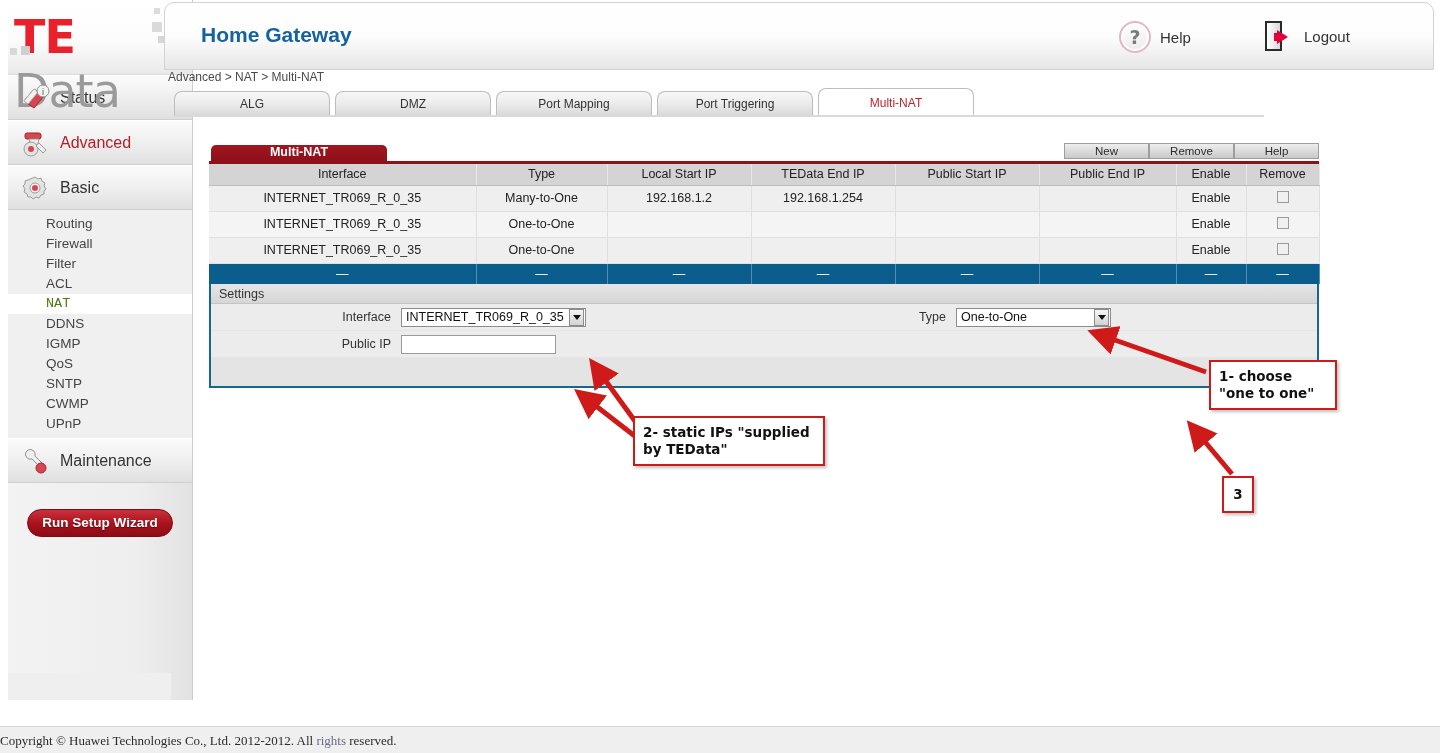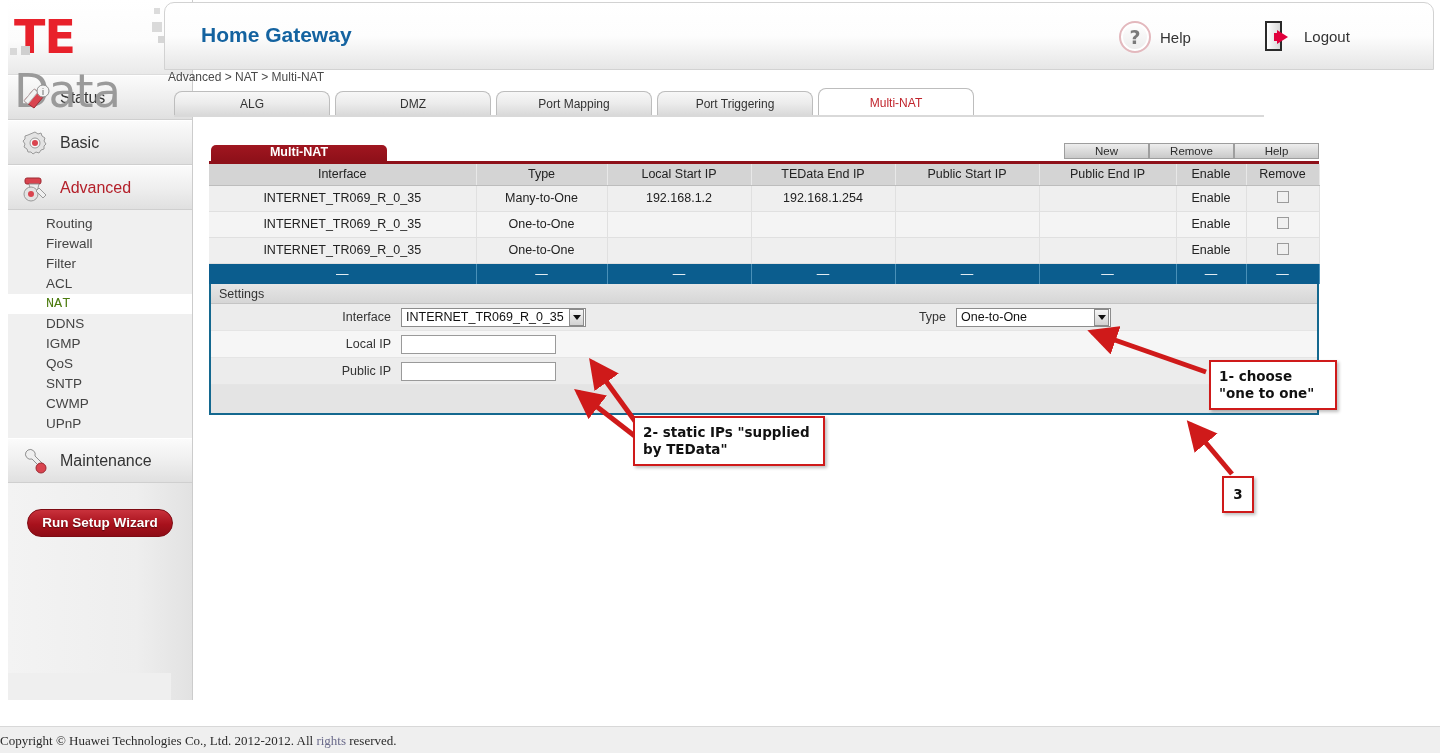--- a/index.html
+++ b/index.html
@@ -282,42 +282,42 @@
       <svg width="30" height="28" viewBox="0 0 30 28">
         <path d="M4 17 L14 5 L24 12 L14 24 Z" fill="#d9444f" stroke="#9c2a33" stroke-width="1"></path>
         <path d="M4 17 L14 5 L18 8 L8 20 Z" fill="#f2f2f2" stroke="#b5b5b5" stroke-width="1"></path>
         <circle cx="23" cy="7" r="6" fill="#f4f4f4" stroke="#8f8f8f"></circle>
         <text x="23" y="11" font-size="9" text-anchor="middle" fill="#555">i</text>
       </svg>
     </span>
     <span>Status</span>
   </div>
 
-  <div class="nav-main">
-    <span class="glyph">
-      <svg width="30" height="28" viewBox="0 0 30 28">
-        <path d="M15 3 l3 2 3-1 1 3 3 2 -1 3 2 3 -2 2 0 3 -3 1 -2 3 -3 -1 -3 2 -2 -2 -3 0 -1 -3 -3 -2 1 -3 -2 -3 2 -2 0 -3 3 -1z" fill="#e3e3e3" stroke="#9a9a9a" stroke-width="1"></path>
-        <circle cx="15" cy="14" r="5" fill="#f7f7f7" stroke="#9a9a9a"></circle>
-        <circle cx="15" cy="14" r="3" fill="#d9444f"></circle>
-      </svg>
-    </span>
-    <span>Basic</span>
-  </div>
-
   <div class="nav-main active">
     <span class="glyph">
       <svg width="30" height="28" viewBox="0 0 30 28">
         <rect x="5" y="4" width="16" height="6" rx="2" fill="#d9444f" stroke="#9c2a33"></rect>
         <path d="M9 10 l10 0 -2 8 -6 0z" fill="#ededed" stroke="#9a9a9a"></path>
         <circle cx="11" cy="20" r="7" fill="#e3e3e3" stroke="#9a9a9a"></circle>
         <circle cx="11" cy="20" r="3" fill="#d9444f"></circle>
         <path d="M19 14 l7 7 -3 3 -7 -7z" fill="#efefef" stroke="#9a9a9a"></path>
       </svg>
     </span>
     <span>Advanced</span>
+  </div>
+
+  <div class="nav-main">
+    <span class="glyph">
+      <svg width="30" height="28" viewBox="0 0 30 28">
+        <path d="M15 3 l3 2 3-1 1 3 3 2 -1 3 2 3 -2 2 0 3 -3 1 -2 3 -3 -1 -3 2 -2 -2 -3 0 -1 -3 -3 -2 1 -3 -2 -3 2 -2 0 -3 3 -1z" fill="#e3e3e3" stroke="#9a9a9a" stroke-width="1"></path>
+        <circle cx="15" cy="14" r="5" fill="#f7f7f7" stroke="#9a9a9a"></circle>
+        <circle cx="15" cy="14" r="3" fill="#d9444f"></circle>
+      </svg>
+    </span>
+    <span>Basic</span>
   </div>
 
   <div class="subnav">
     <div class="sub-item">Routing</div>
     <div class="sub-item">Firewall</div>
     <div class="sub-item">Filter</div>
     <div class="sub-item">ACL</div>
     <div class="sub-item active">NAT</div>
     <div class="sub-item">DDNS</div>
     <div class="sub-item">IGMP</div>
@@ -464,24 +464,20 @@
       </span>
       <span class="lbl2" style="margin-left:310px">Type</span>
       <span class="sel" style="width:155px">
         <span class="txt">One-to-One</span>
         <span class="arw">
             <i></i>
           </span>
       </span>
     </div>
 
-    <div class="row white">
-      <span class="lbl">Local IP</span>
-      <input class="txtbox" type="text" value="" style="">
-    </div>
 
     <div class="row alt">
       <span class="lbl">Public IP</span>
       <input class="txtbox" type="text" value="" style="">
     </div>
 
     <div class="row submit">
       <span id="submit-btn">Submit</span>
     </div>
   </div>

